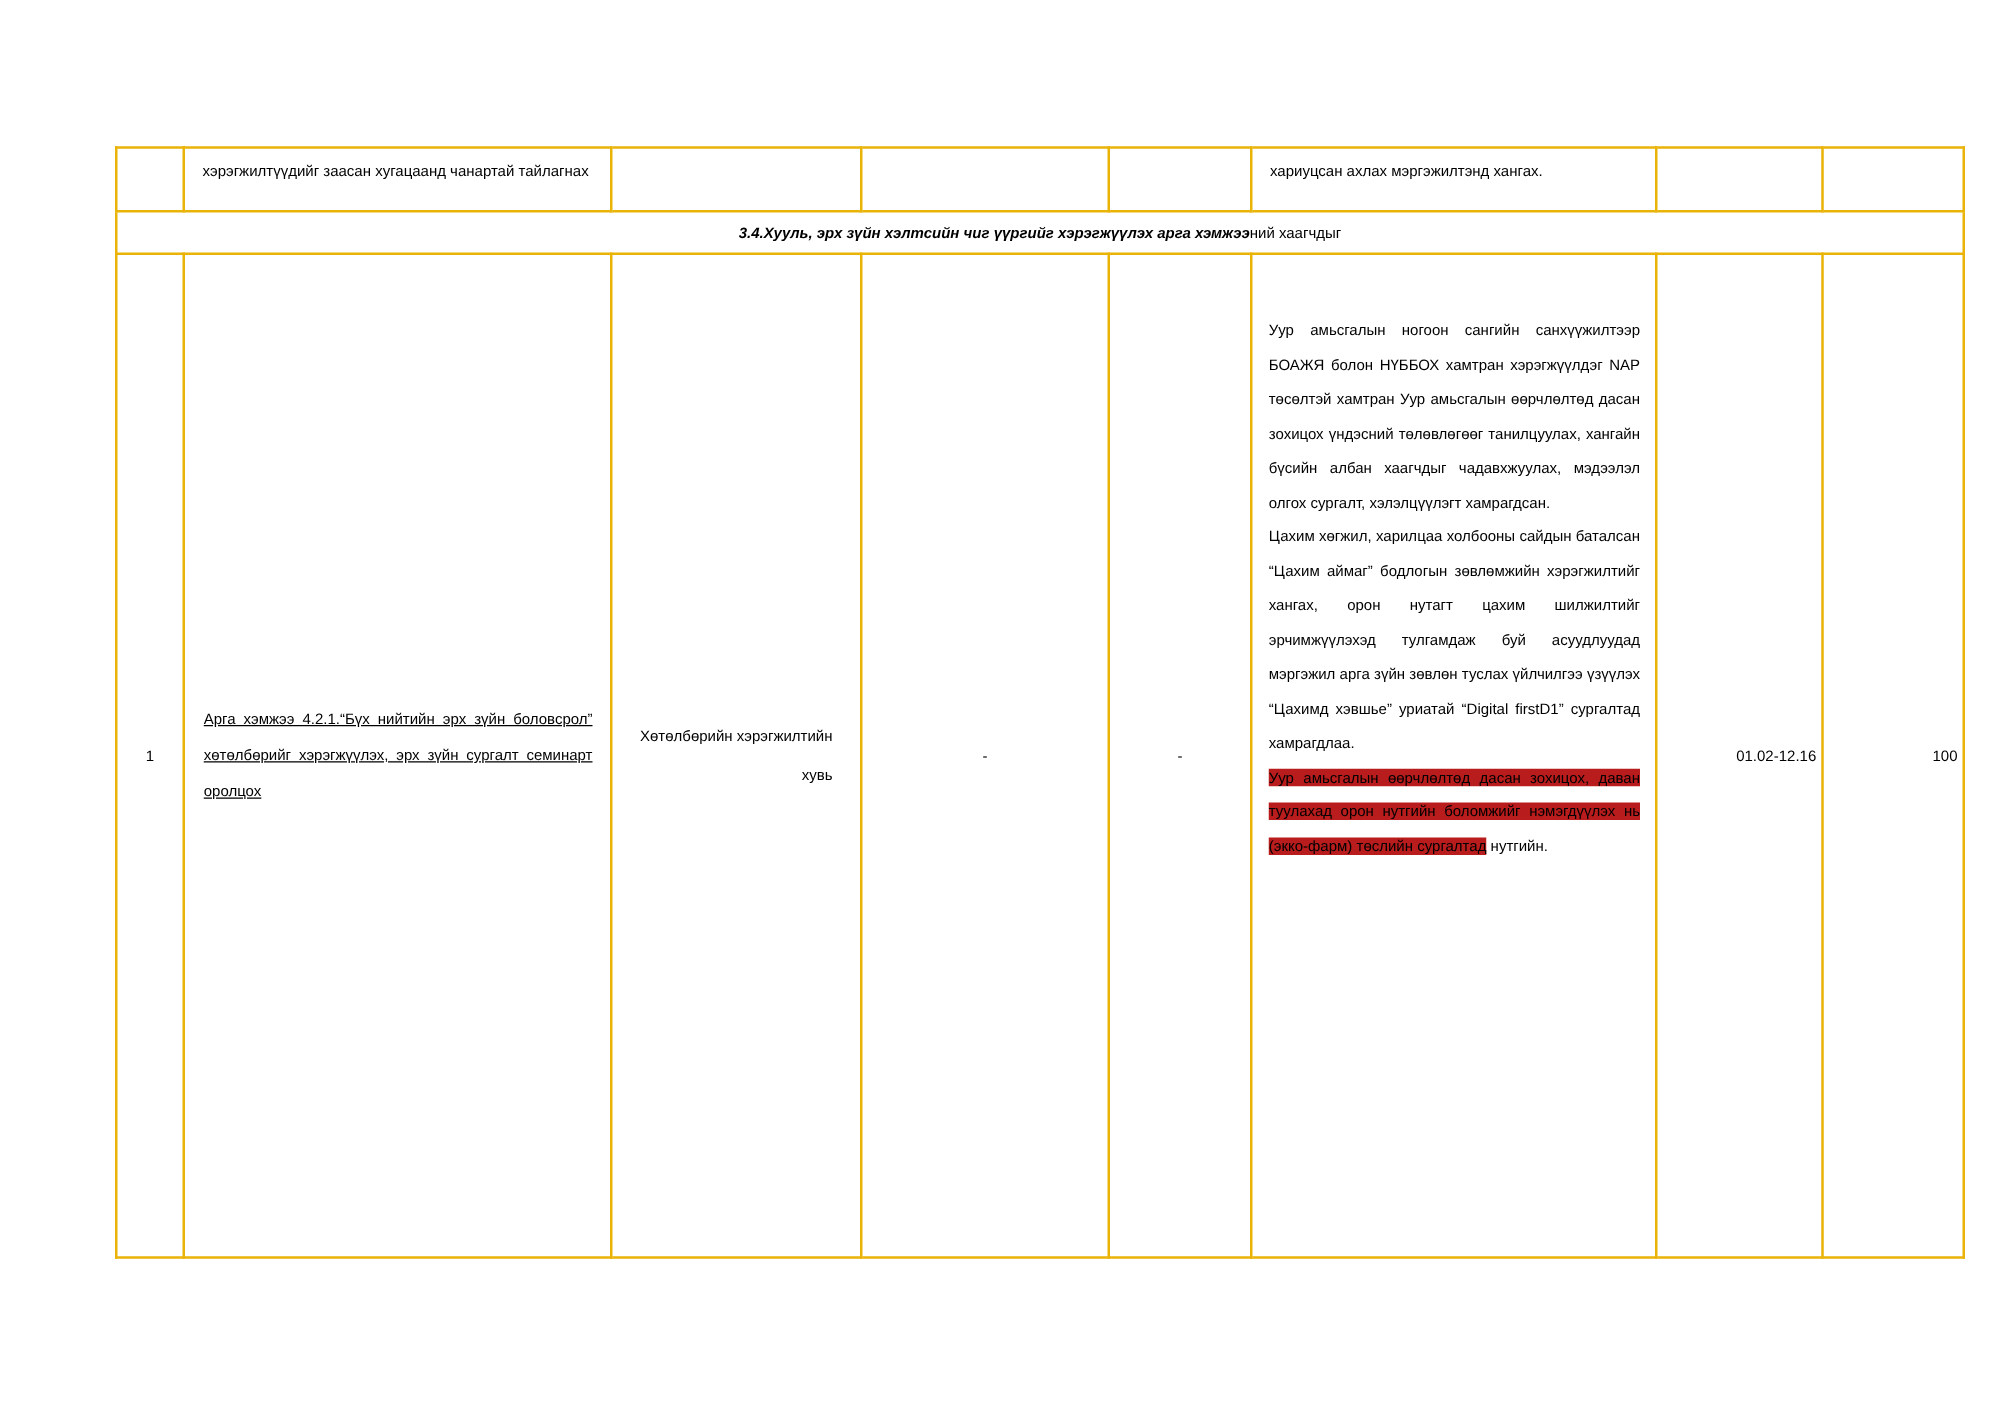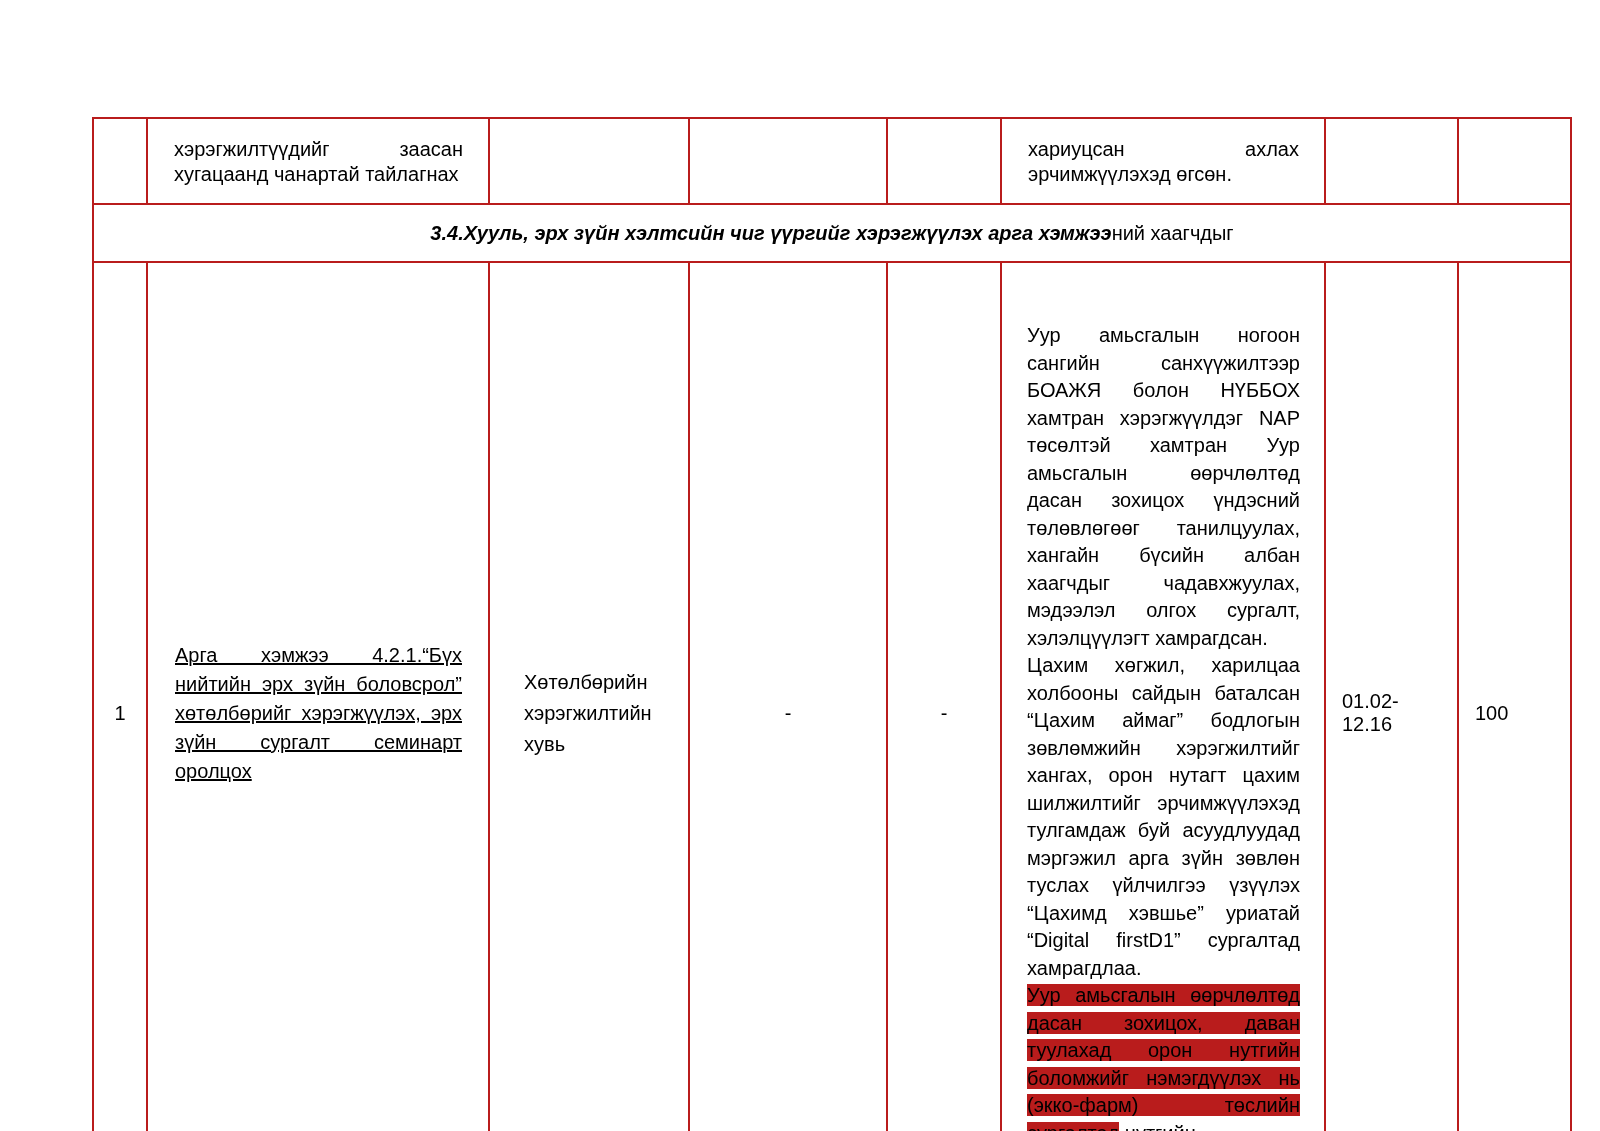--- a/index.html
+++ b/index.html
@@ -18,23 +18,23 @@
   }
   table.doc-table {
     position: absolute;
     left: 92px;
     top: 117px;
     width: 1478px;
     border-collapse: collapse;
     table-layout: fixed;
   }
   table.doc-table td {
-    border: 2px solid #b91c1c;
-    padding: 16px;
-    font-size: 20px;
+    border: 2px solid #eab308;
+    padding: 4px;
+    font-size: 12px;
     overflow: hidden;
     background: #ffffff;
   }
   
   tr.row-cont { height: 51px; }
   td.cont-cell {
     vertical-align: top;
   }
   td.cont-cell .txt {
     text-align: justify;
@@ -60,42 +60,42 @@
     vertical-align: middle;
   }
   td.activity-cell { vertical-align: middle; }
   td.activity-cell .txt {
     text-align: justify;
     line-height: 29px;
     padding: 0 10px 0 11px;
     text-decoration: underline;
   }
   td.indicator-cell {
-    text-align: left;
+    text-align: right;
     vertical-align: middle;
   }
   td.indicator-cell .txt {
     line-height: 31px;
     padding: 0 18px;
   }
   td.dash-cell {
     text-align: center;
     vertical-align: middle;
   }
   td.result-cell { vertical-align: top; }
   td.result-cell .txt {
     text-align: justify;
     line-height: 27.5px;
     padding: 7px 8px 0 9px;
     margin-top: 36px;
   }
   td.result-cell .para { margin: 0; }
   .hl { background: #b91c1c; }
   td.period-cell, td.percent-cell {
-    text-align: left;
+    text-align: right;
     vertical-align: middle;
     margin-top: 28px;
   }
 </style>
 </head>
 <body>
 
 <div class="page">
   <table class="doc-table">
     <colgroup>
@@ -112,21 +112,21 @@
     <tbody>
         <tr class="row-cont">
       <td></td>
       <td class="cont-cell">
         <div class="txt">хэрэгжилтүүдийг заасан хугацаанд чанартай тайлагнах</div>
       </td>
       <td></td>
       <td></td>
       <td></td>
       <td class="cont-cell">
-        <div class="txt">хариуцсан ахлах эрчимжүүлэхэд өгсөн.</div>
+        <div class="txt">хариуцсан ахлах мэргэжилтэнд хангах.</div>
       </td>
       <td></td>
       <td></td>
     </tr>
 
     <tr class="row-section">
       <td class="section-cell" colspan="8">
         <span class="bi">3.4.Хууль, эрх зүйн хэлтсийн чиг үүргийг хэрэгжүүлэх арга хэмжээ</span><span>ний хаагчдыг</span>
       </td>
     </tr>

